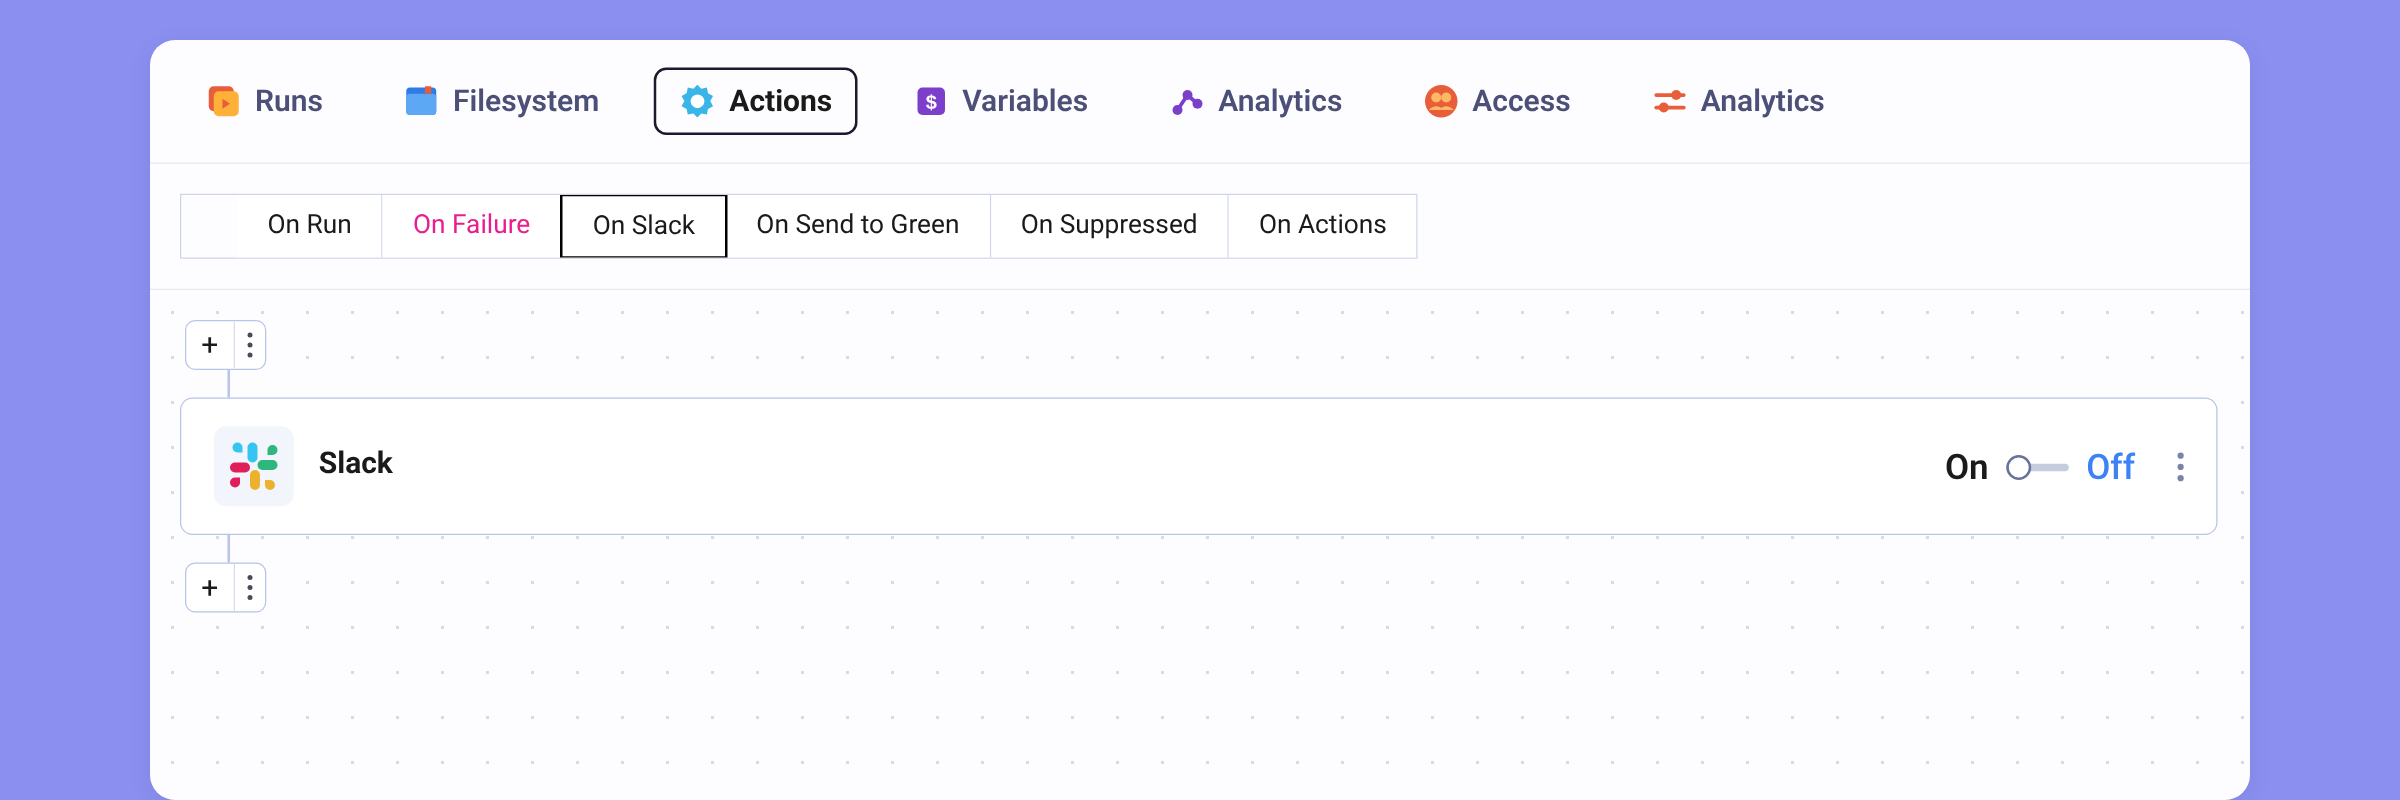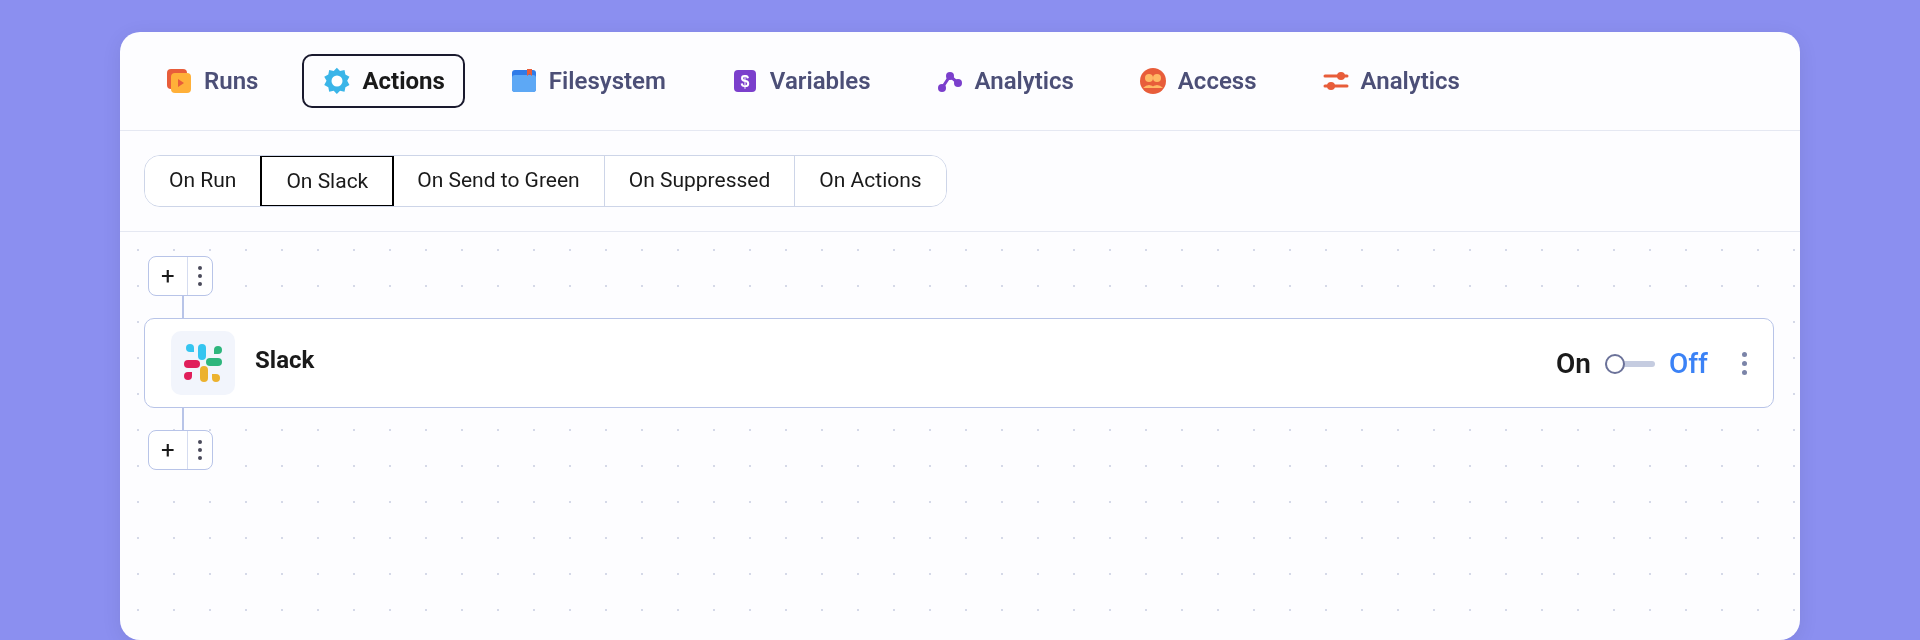--- a/index.html
+++ b/index.html
@@ -65,22 +65,23 @@
     
     
     .sub-tabs {
       display: flex;
       padding: 24px 24px 24px 24px;
     }
     
     .sub-tab-group {
       display: flex;
       border: 1px solid #CDD5E8;
-      border-radius: 16px;
+      border-radius: 0;
       overflow: hidden;
+      padding-left: 45px;
     }
     
     .sub-tab {
       padding: 12px 24px;
       font-size: 21px;
       color: #1a1a1a;
       cursor: pointer;
       border-right: 1px solid #CDD5E8;
       background: #fff;
     }
@@ -162,21 +163,21 @@
       height: 22px;
       background: #B8C4E8;
       margin-left: 38px;
     }
     
     
     .action-card {
       background: #fff;
       border: 1px solid #B8C4E8;
       border-radius: 10px;
-      padding: 12px 26px;
+      padding: 22px 26px;
       display: flex;
       align-items: center;
       width: 1630px;
       gap: 20px;
     }
     
     .action-icon-box {
       width: 64px;
       height: 64px;
       background: #F2F5FC;
@@ -268,39 +269,39 @@
       <span class="icon-wrap">
         <svg width="30" height="30" viewBox="0 0 30 30">
           <rect x="3" y="3" width="20" height="20" rx="4" fill="#E85D3A"></rect>
           <rect x="7" y="7" width="20" height="20" rx="4" fill="#FFB039"></rect>
           <path d="M14 13 L20 17 L14 21 Z" fill="#E85D3A"></path>
         </svg>
       </span>
       <span>Runs</span>
     </div>
 
-    <div class="top-tab active">
-      <span class="icon-wrap">
-        <svg width="30" height="30" viewBox="0 0 30 30">
-          <path d="M15 2 L18.5 5.5 L23.5 4.5 L24.5 9.5 L29 12 L26.5 16.5 L29 21 L24.5 23.5 L23.5 28.5 L18.5 27.5 L15 31 L11.5 27.5 L6.5 28.5 L5.5 23.5 L1 21 L3.5 16.5 L1 12 L5.5 9.5 L6.5 4.5 L11.5 5.5 Z" fill="#3AB5E8" transform="scale(0.9) translate(1.5,0)"></path>
-          <circle cx="15" cy="15" r="5.5" fill="#fff"></circle>
-        </svg>
-      </span>
-      <span>Actions</span>
-    </div>
-
     <div class="top-tab">
       <span class="icon-wrap">
         <svg width="30" height="30" viewBox="0 0 30 30">
           <rect x="3" y="4" width="24" height="22" rx="3" fill="#2F7BE8"></rect>
           <rect x="3" y="9" width="24" height="17" rx="3" fill="#5DA8F5"></rect>
           <path d="M18 3 L23 3 L23 10 L20.5 8 L18 10 Z" fill="#E85D3A"></path>
         </svg>
       </span>
       <span>Filesystem</span>
+    </div>
+
+    <div class="top-tab active">
+      <span class="icon-wrap">
+        <svg width="30" height="30" viewBox="0 0 30 30">
+          <path d="M15 2 L18.5 5.5 L23.5 4.5 L24.5 9.5 L29 12 L26.5 16.5 L29 21 L24.5 23.5 L23.5 28.5 L18.5 27.5 L15 31 L11.5 27.5 L6.5 28.5 L5.5 23.5 L1 21 L3.5 16.5 L1 12 L5.5 9.5 L6.5 4.5 L11.5 5.5 Z" fill="#3AB5E8" transform="scale(0.9) translate(1.5,0)"></path>
+          <circle cx="15" cy="15" r="5.5" fill="#fff"></circle>
+        </svg>
+      </span>
+      <span>Actions</span>
     </div>
 
     <div class="top-tab">
       <span class="icon-wrap">
         <svg width="30" height="30" viewBox="0 0 30 30">
           <rect x="4" y="4" width="22" height="22" rx="4" fill="#7B3FCC"></rect>
           <text x="15" y="21" font-size="16" font-weight="bold" fill="#fff" text-anchor="middle" font-family="Arial">$</text>
         </svg>
       </span>
       <span>Variables</span>
@@ -340,20 +341,21 @@
           <circle cx="10" cy="20" r="4" fill="#E85D3A"></circle>
         </svg>
       </span>
       <span>Analytics</span>
     </div>
   </div>
 
   <div class="sub-tabs">
     <div class="sub-tab-group">
       <div class="sub-tab">On Run</div>
+      <div class="sub-tab failure">On Failure</div>
       <div class="sub-tab active">On Slack</div>
       <div class="sub-tab">On Send to Green</div>
       <div class="sub-tab">On Suppressed</div>
       <div class="sub-tab">On Actions</div>
     </div>
   </div>
 
   <div class="canvas">
     <div class="add-node">
       <div class="plus-btn">+</div>

